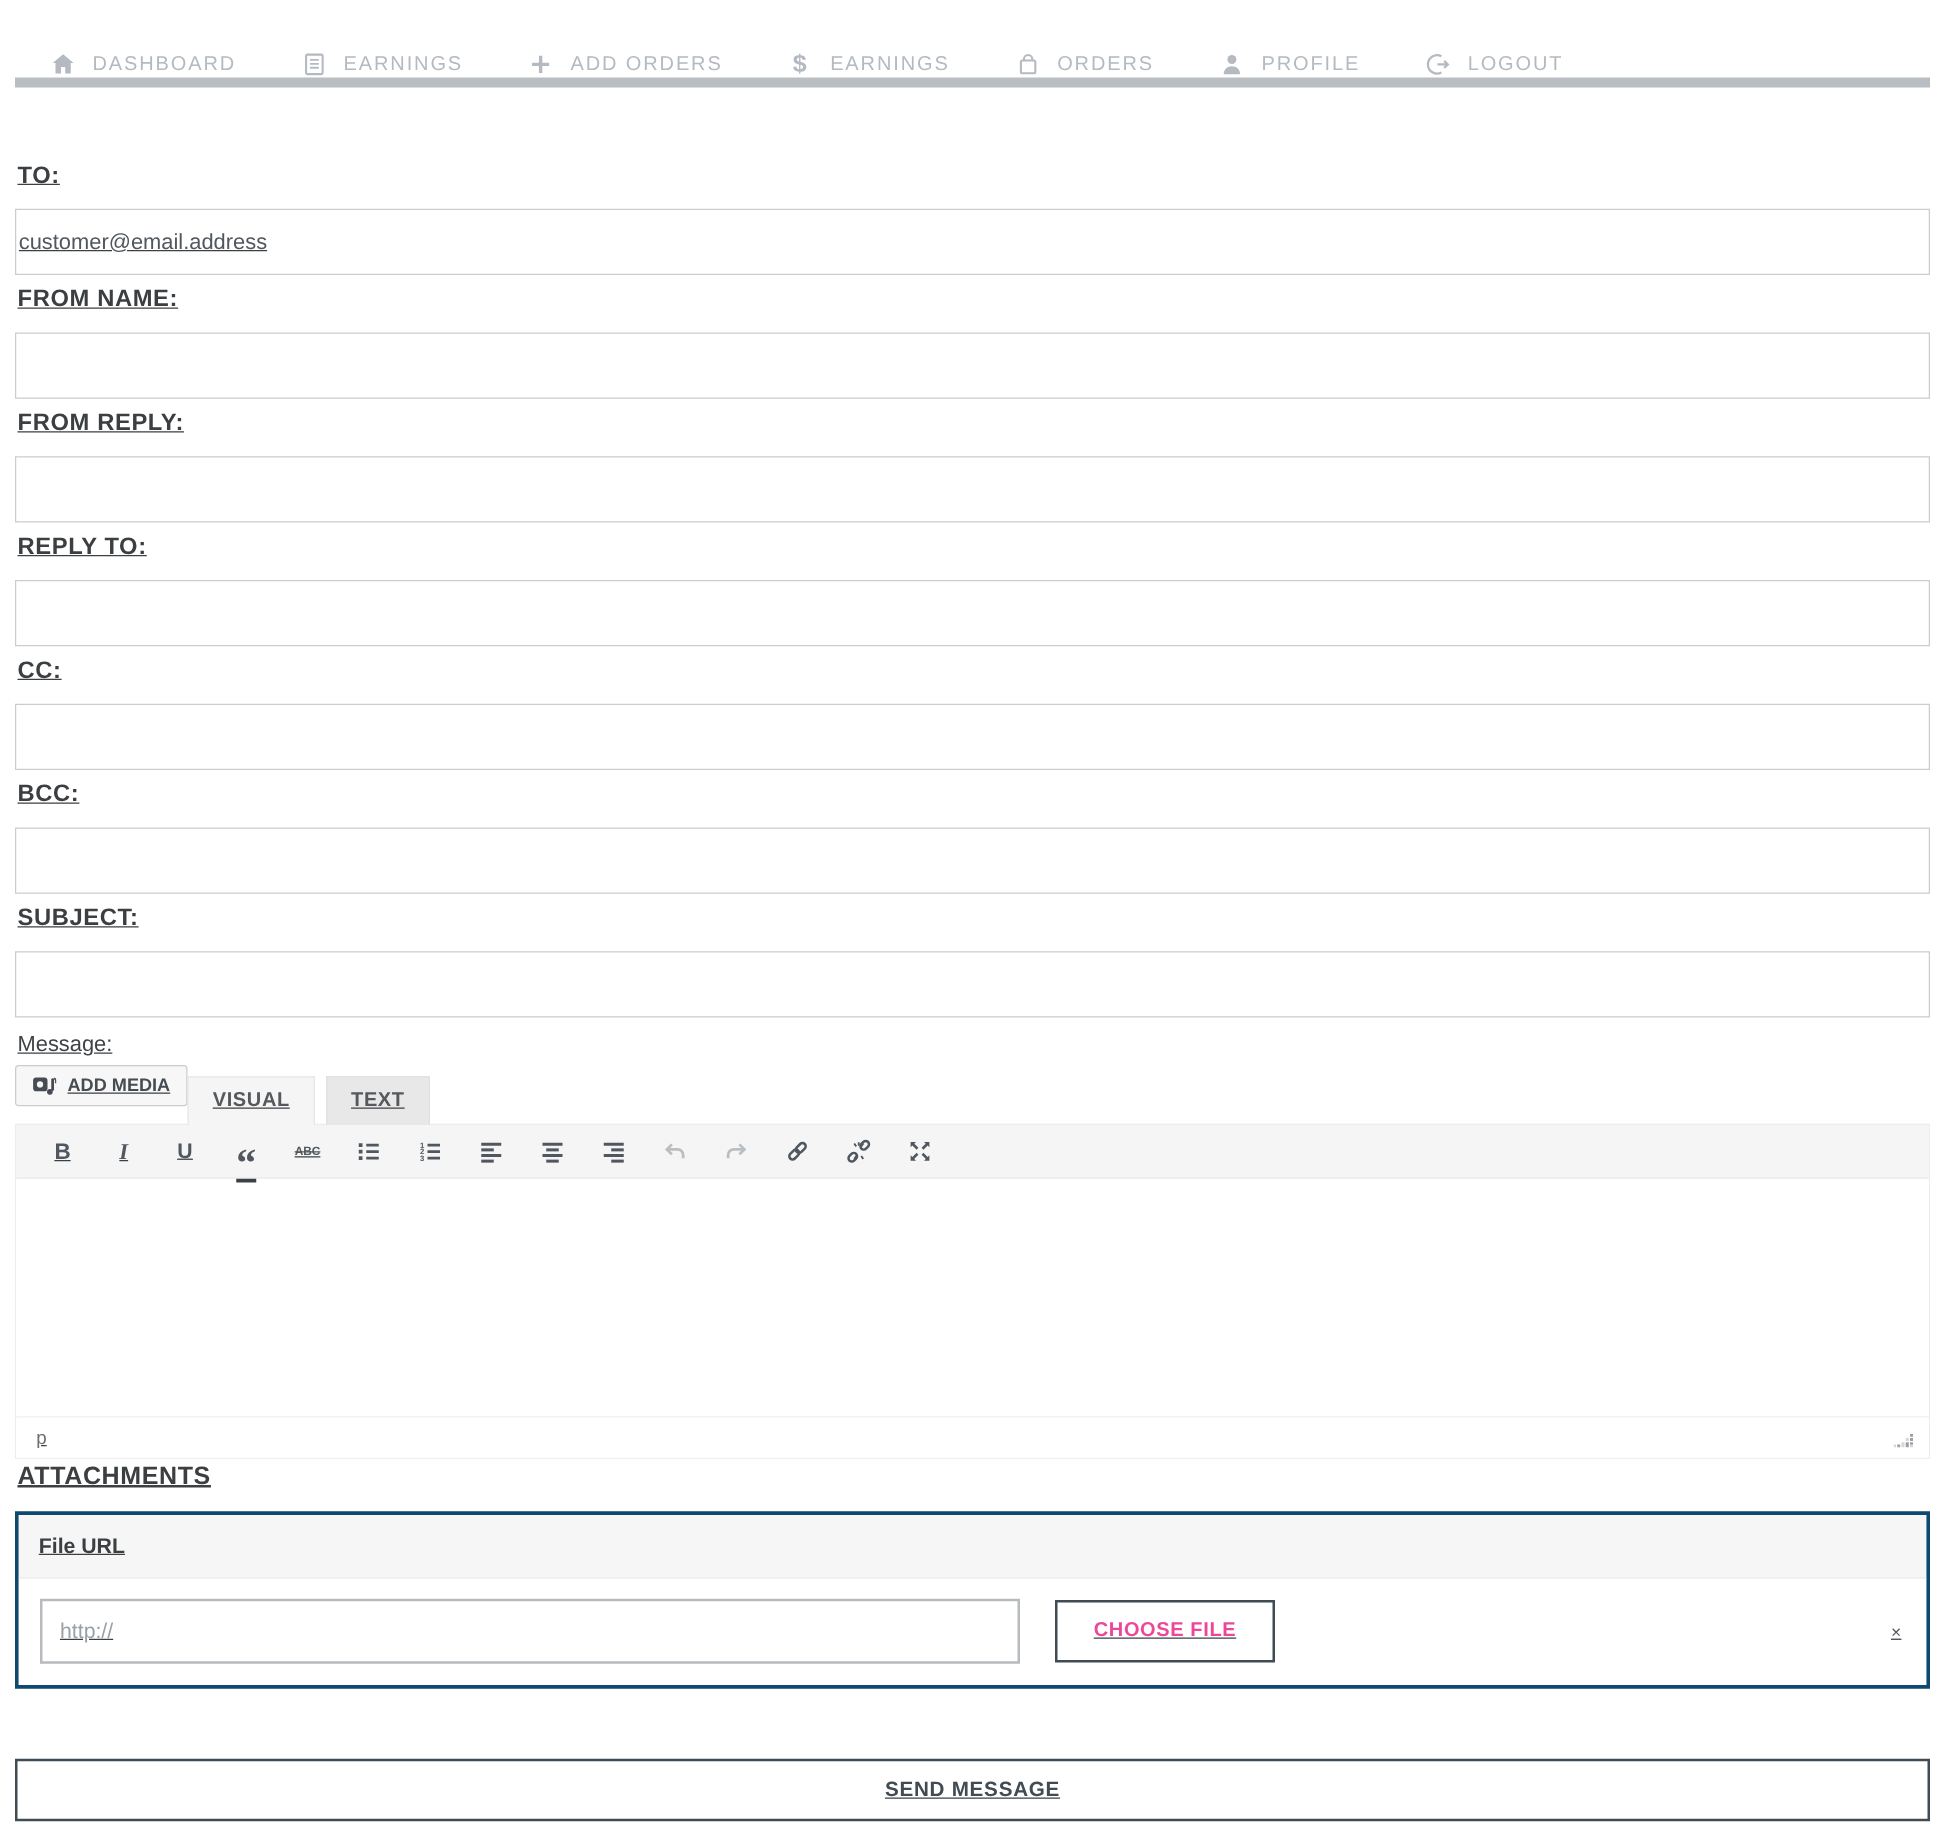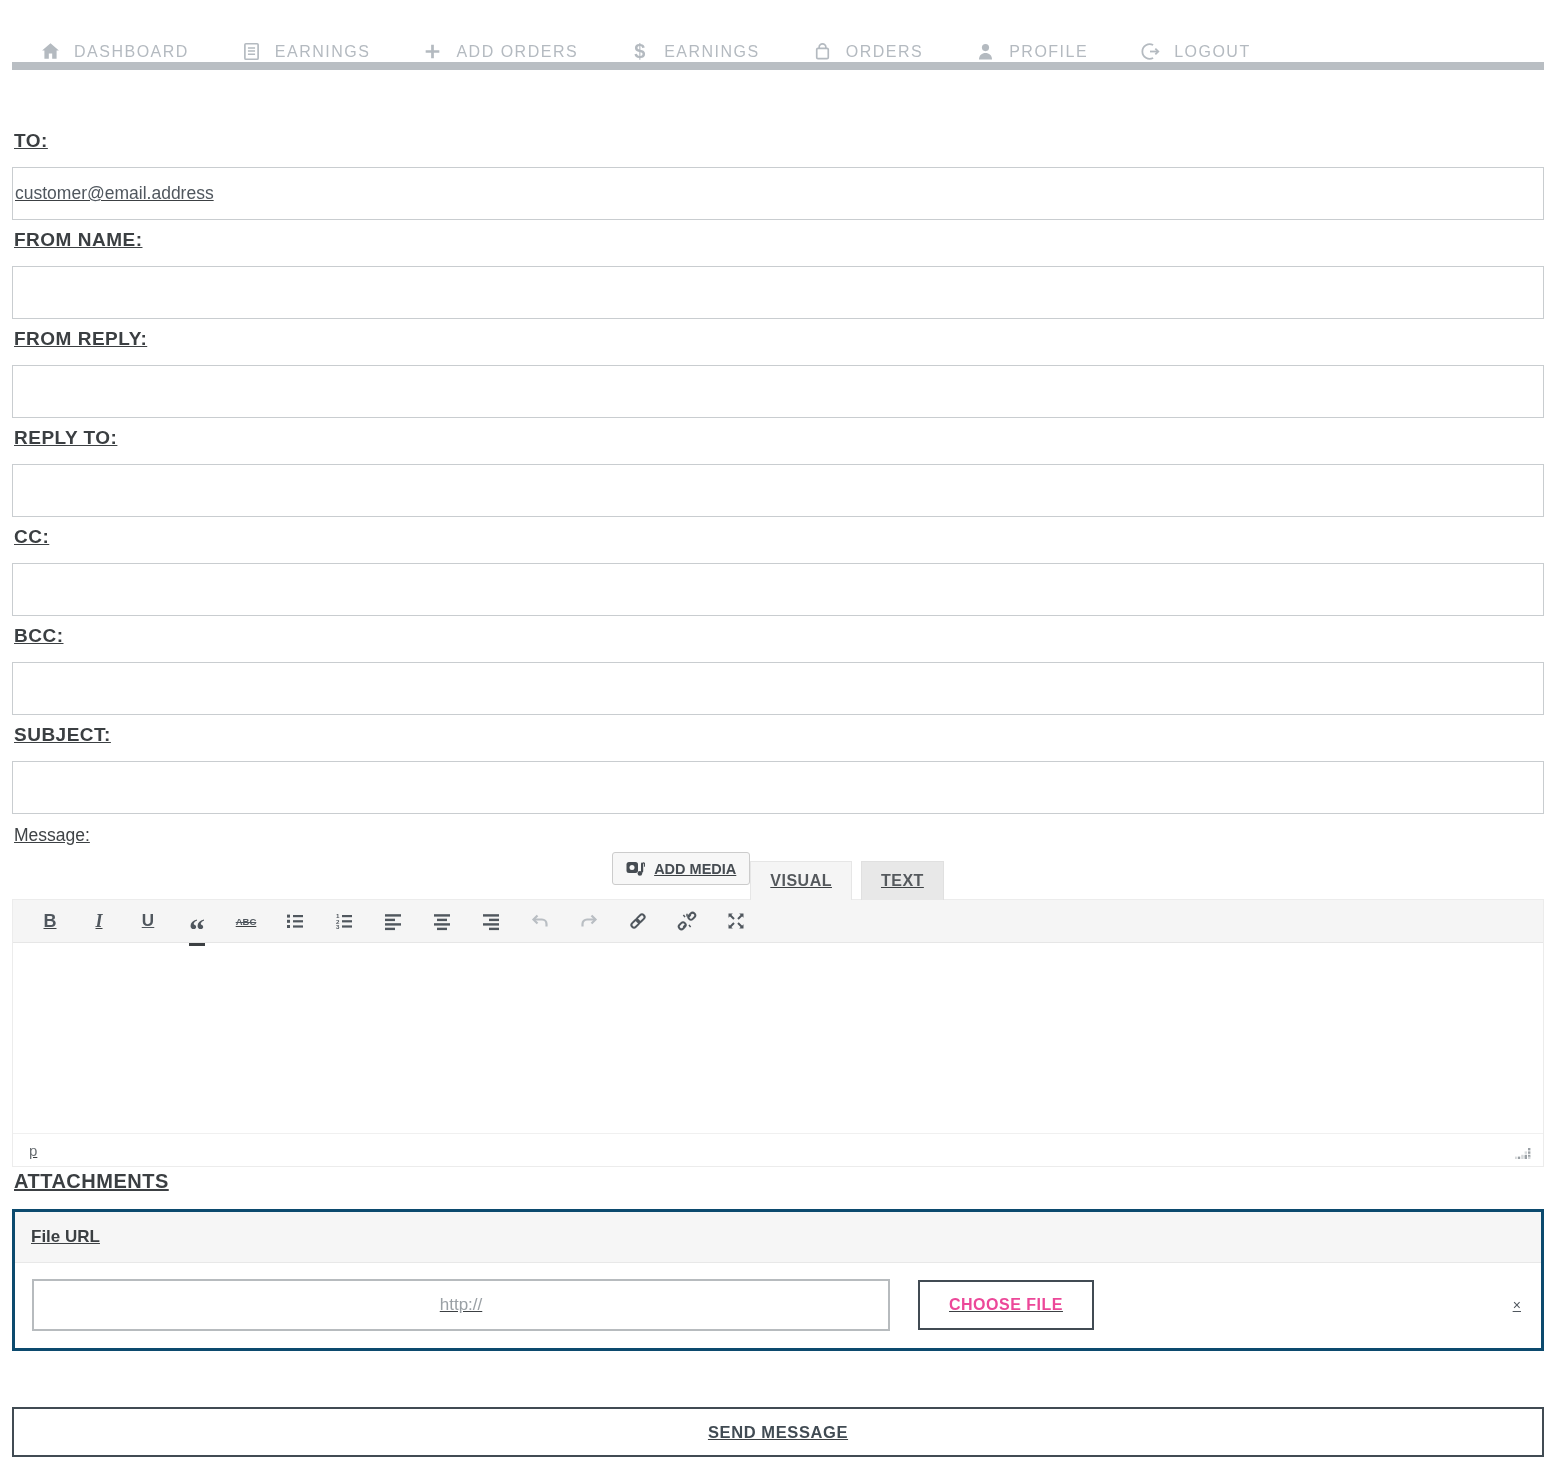--- a/index.html
+++ b/index.html
@@ -17,21 +17,21 @@
   
   .mail-form { padding-top:61px;text-decoration:underline; }
   .field-label { font-size:19px; font-weight:bold; letter-spacing:.5px; color:#3b3f42;
                  line-height:20px; margin:0 0 16px 2px; }
   .text-input { display:block; width:100%; height:53px; border:1px solid #c9cdd0; background:#fff;
                 padding:0 2px; font-size:17.5px; color:#50575e; font-family:inherit;
                 margin:0 0 10px 0; border-radius:0; outline:none; }
 
   
   .message-label { font-size:17.5px; color:#3f4346; margin:0 0 6px 2px; line-height:22px; }
-  .media-row { display:flex; justify-content:center; align-items:flex-end; height:47px; }
+  .media-row { display:flex; justify-content:flex-start; align-items:flex-end; height:47px; }
   .add-media-btn { align-self:flex-start; display:flex; align-items:center; gap:9px; height:33px;
                    padding:0 13px; background:#f7f7f7; border:1px solid #ccc; border-radius:3px;
                    font-family:inherit; font-size:14.5px; font-weight:bold; color:#464c52; cursor:pointer; }
   .add-media-btn svg { width:19px; height:19px; display:block; color:#464c52; }
   .editor-tabs { display:flex; align-self:flex-end; position:relative; z-index:2; margin-bottom:-1px; }
   .tab { height:39px; padding:0 19px; display:flex; align-items:center; font-size:16px; font-weight:bold;
          letter-spacing:.5px; font-family:inherit; cursor:pointer; color:#55595d; }
   .tab-active { background:#f5f5f5; border:1px solid #e6e6e6; border-bottom:none; }
   .tab-inactive { background:#e8e8e8; border:1px solid #e0e0e0; border-bottom:none; margin-left:9px; }
 
@@ -54,22 +54,22 @@
   .status-path { font-size:15px; color:#6a6f73; }
   .resize-handle { align-self:flex-end; margin-bottom:3px; cursor:nwse-resize; }
 
   
   .attachments-title { font-size:20px; font-weight:bold; letter-spacing:.5px; color:#3b3f42;
                        margin:2px 0 0 2px; line-height:24px; }
   .attachments-table { border:3px solid #0c4a6e; margin-top:16px; }
   .attachments-header { background:#f6f6f6; border-bottom:1px solid #e8e8e8; padding:15px 16px;
                         font-size:17px; font-weight:bold; color:#3b3f42; }
   .attachment-row { display:flex; align-items:center; padding:16px 20px 17px 17px; background:#fff; }
-  .url-input { width:858px; height:52px; border:2px solid #b7bbbe; padding:0 14px; font-size:17px;
-               color:#50575e; font-family:inherit; outline:none;text-align:center; }
+  .url-input { width:784px; height:52px; border:2px solid #b7bbbe; padding:0 14px; font-size:17px;
+               color:#50575e; font-family:inherit; outline:none; }
   .url-input::placeholder { color:#9aa0a5; }
   .choose-file-btn { margin-left:28px; height:50px; padding:0 29px; background:#fff;
                      border:2px solid #414b53; color:#ec4899; font-family:inherit; font-size:16px;
                      font-weight:bold; letter-spacing:.5px; cursor:pointer; }
   .remove-link { margin-left:auto; font-size:14px; color:#50575e; text-decoration:underline; cursor:pointer; }
 
   .send-btn { display:block; width:100%; margin-top:56px; height:50px; background:#fff;
               border:2px solid #414b53; color:#414b53; font-family:inherit; font-size:16.5px;
               font-weight:bold; letter-spacing:.6px; cursor:pointer; }
 </style>

